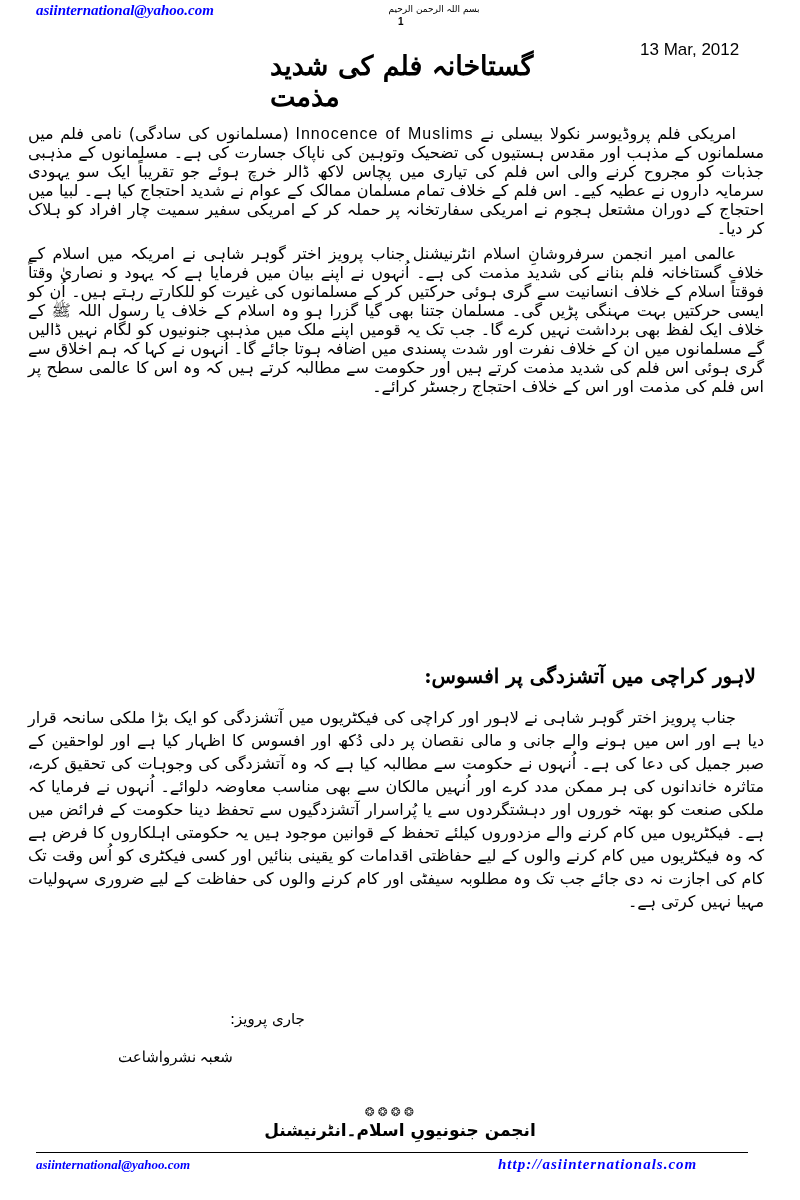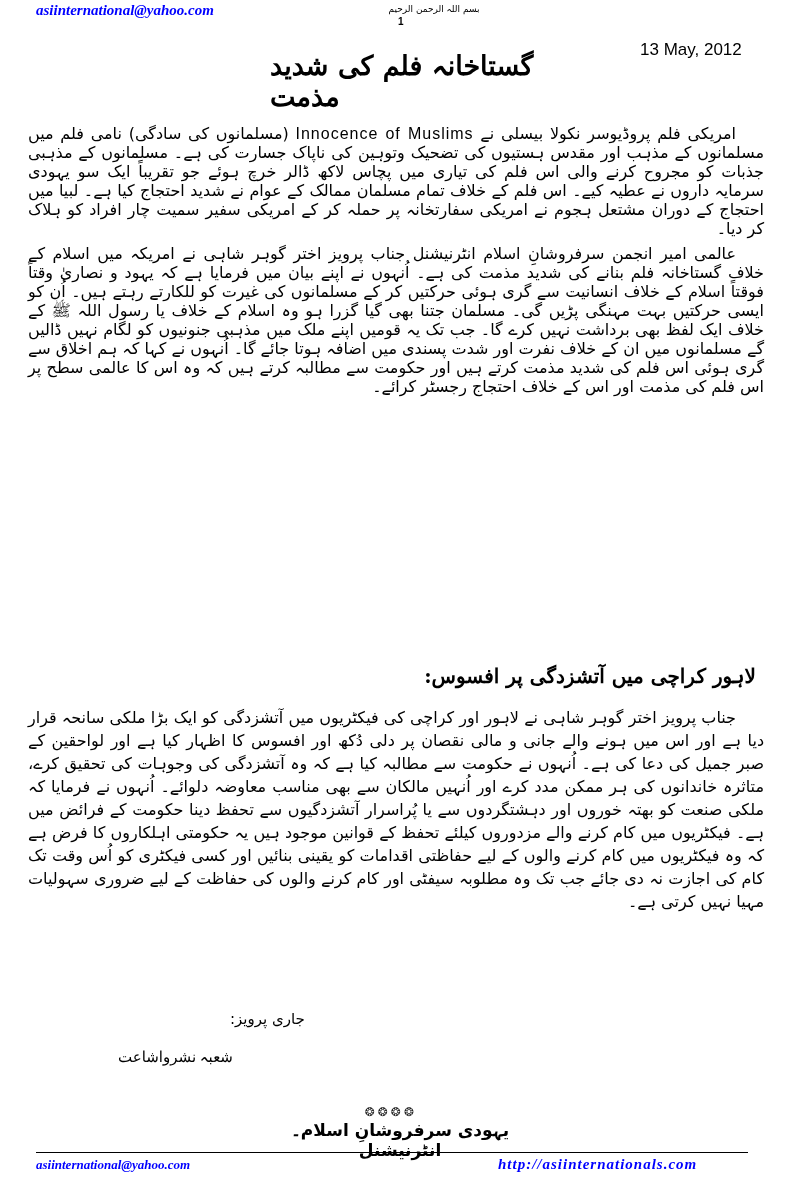--- a/index.html
+++ b/index.html
@@ -22,34 +22,34 @@
   .divider { position: absolute; left: 36px; top: 1152px; width: 712px; height: 1px; background: #000; }
   .email-bottom { position: absolute; left: 36px; top: 1157px; font-family: "Liberation Serif", serif; font-style: italic; font-weight: bold; font-size: 13px; color: #0000ff; }
   .url-bottom { position: absolute; left: 498px; top: 1156px; font-family: "Liberation Serif", serif; font-style: italic; font-weight: bold; font-size: 15px; color: #0000ff; letter-spacing: 1px; }
 </style>
 </head>
 <body>
 
 <div class="email-top">asiinternational@yahoo.com</div>
 <div class="bismillah">بسم اللہ الرحمن الرحیم</div>
 <div class="page-num">1</div>
-<div class="date">13 May, 2012</div>
+<div class="date">13 Mar, 2012</div>
 <div class="title">گستاخانہ فلم کی شدید مذمت</div>
 
 <div class="body">
   <p><span>امریکی فلم پروڈیوسر نکولا بیسلی نے</span> <span class="latin">Innocence of Muslims</span> <span>(مسلمانوں کی سادگی) نامی فلم میں مسلمانوں کے مذہب اور مقدس ہستیوں کی تضحیک وتوہین کی ناپاک جسارت کی ہے۔ مسلمانوں کے مذہبی جذبات کو مجروح کرنے والی اس فلم کی تیاری میں پچاس لاکھ ڈالر خرچ ہوئے جو تقریباً ایک سو یہودی سرمایہ داروں نے عطیہ کیے۔ اس فلم کے خلاف تمام مسلمان ممالک کے عوام نے شدید احتجاج کیا ہے۔ لبیا میں احتجاج کے دوران مشتعل ہجوم نے امریکی سفارتخانہ پر حملہ کر کے امریکی سفیر سمیت چار افراد کو ہلاک کر دیا۔</span></p>
   <p>عالمی امیر انجمن سرفروشانِ اسلام انٹرنیشنل جناب پرویز اختر گوہر شاہی نے امریکہ میں اسلام کے خلاف گستاخانہ فلم بنانے کی شدید مذمت کی ہے۔ اُنہوں نے اپنے بیان میں فرمایا ہے کہ یہود و نصاریٰ وقتاً فوقتاً اسلام کے خلاف انسانیت سے گری ہوئی حرکتیں کر کے مسلمانوں کی غیرت کو للکارتے رہتے ہیں۔ اُن کو ایسی حرکتیں بہت مہنگی پڑیں گی۔ مسلمان جتنا بھی گیا گزرا ہو وہ اسلام کے خلاف یا رسول اللہ ﷺ کے خلاف ایک لفظ بھی برداشت نہیں کرے گا۔ جب تک یہ قومیں اپنے ملک میں مذہبی جنونیوں کو لگام نہیں ڈالیں گے مسلمانوں میں ان کے خلاف نفرت اور شدت پسندی میں اضافہ ہوتا جائے گا۔ اُنہوں نے کہا کہ ہم اخلاق سے گری ہوئی اس فلم کی شدید مذمت کرتے ہیں اور حکومت سے مطالبہ کرتے ہیں کہ وہ اس کا عالمی سطح پر اس فلم کی مذمت اور اس کے خلاف احتجاج رجسٹر کرائے۔</p>
 </div>
 
 <div class="subheading">لاہور کراچی میں آتشزدگی پر افسوس:</div>
 
 <div class="body2">
   <p>جناب پرویز اختر گوہر شاہی نے لاہور اور کراچی کی فیکٹریوں میں آتشزدگی کو ایک بڑا ملکی سانحہ قرار دیا ہے اور اس میں ہونے والے جانی و مالی نقصان پر دلی دُکھ اور افسوس کا اظہار کیا ہے اور لواحقین کے صبر جمیل کی دعا کی ہے۔ اُنہوں نے حکومت سے مطالبہ کیا ہے کہ وہ آتشزدگی کی وجوہات کی تحقیق کرے، متاثرہ خاندانوں کی ہر ممکن مدد کرے اور اُنہیں مالکان سے بھی مناسب معاوضہ دلوائے۔ اُنہوں نے فرمایا کہ ملکی صنعت کو بھتہ خوروں اور دہشتگردوں سے یا پُراسرار آتشزدگیوں سے تحفظ دینا حکومت کے فرائض میں ہے۔ فیکٹریوں میں کام کرنے والے مزدوروں کیلئے تحفظ کے قوانین موجود ہیں یہ حکومتی اہلکاروں کا فرض ہے کہ وہ فیکٹریوں میں کام کرنے والوں کے لیے حفاظتی اقدامات کو یقینی بنائیں اور کسی فیکٹری کو اُس وقت تک کام کی اجازت نہ دی جائے جب تک وہ مطلوبہ سیفٹی اور کام کرنے والوں کی حفاظت کے لیے ضروری سہولیات مہیا نہیں کرتی ہے۔</p>
 </div>
 
 <div class="issued-by">جاری پرویز:</div>
 <div class="dept">شعبہ نشرواشاعت</div>
 
 <div class="ornament">❂❂❂❂</div>
-<div class="org-name">یہودی سرفروشانِ اسلام۔انٹرنیشنل</div>
+<div class="org-name">انجمن جنونیوںِ اسلام۔انٹرنیشنل</div>
 <div class="divider"></div>
 <div class="email-bottom">asiinternational@yahoo.com</div>
 <div class="url-bottom">http://asiinternationals.com</div>
 
 </body></html>

